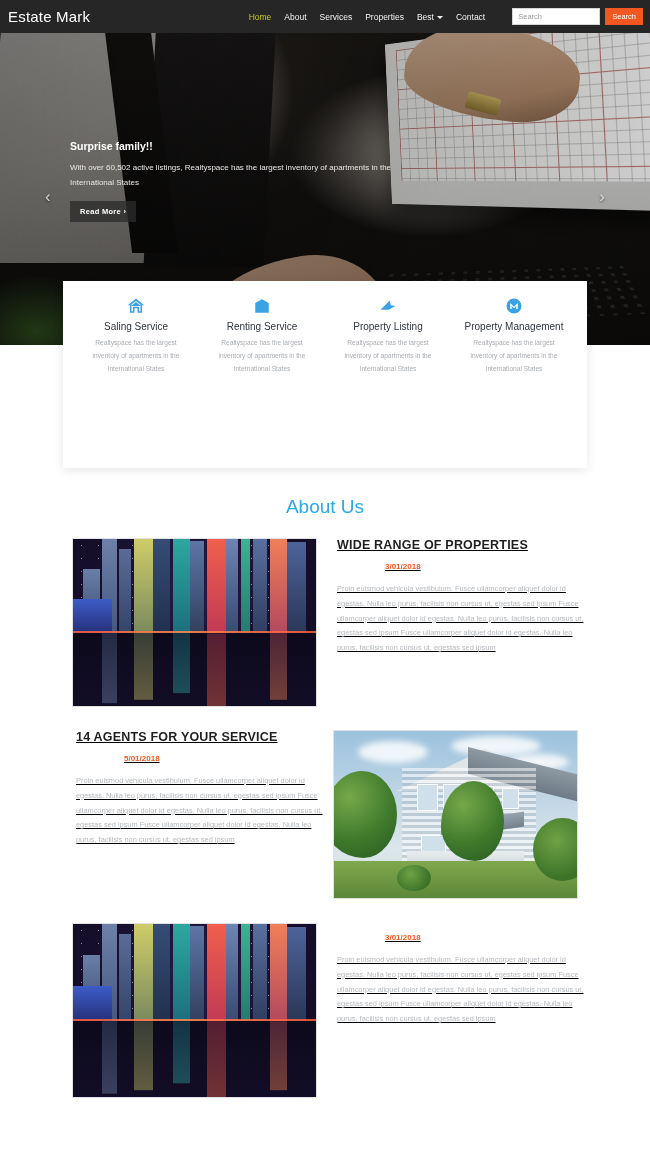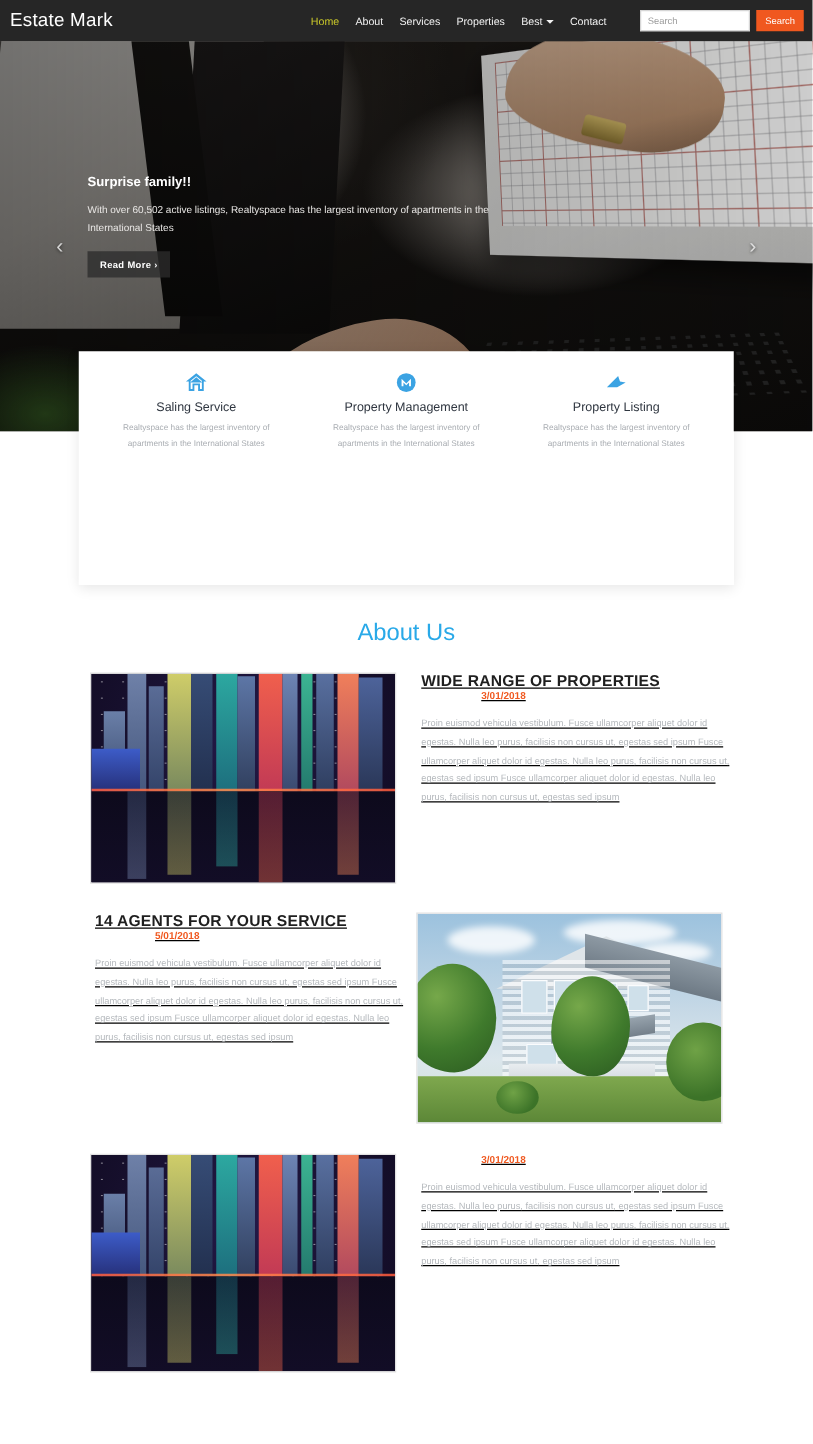--- a/index.html
+++ b/index.html
@@ -161,21 +161,21 @@
   }
   .services-left h2 {
     font-size: 15.5px; font-weight: 400; line-height: 1.38; letter-spacing: .1px;
   }
   .services-left .sub {
     font-size: 9.5px; font-weight: 700; margin-top: 7px; margin-bottom: 5px;
   }
   .services-left p { font-size: 7.3px; line-height: 1.95; color: #e5f2fb; }
   .services-right {
     flex: 1; background: #ffffff; padding: 16px 14px 0 14px;
-    display: grid; grid-template-columns: 1fr 1fr 1fr; gap: 20px 8px;
+    display: grid; grid-template-columns: 1fr 1fr 1fr 1fr; gap: 20px 8px;
   }
   .svc { text-align: center; }
   .svc-icon { color: #3ba3e3; height: 20px; margin-bottom: 4px; }
   .svc-icon svg { width: 18px; height: 18px; display: inline-block; }
   .svc-title { font-size: 10px; color: #2f3640; margin-bottom: 5px; }
   .svc-desc { font-size: 6.6px; line-height: 1.95; color: #a9adb2; padding: 0 14px; }
 
   
   .about-heading {
     position: absolute; top: 496px; left: 0; width: 650px; text-align: center;
@@ -192,21 +192,21 @@
   .about-row.r1 .about-img, .about-row.r3 .about-img { left: 72px; }
   .about-row.r3 .about-img { height: 175px; }
   .about-row.r2 .about-img { left: 333px; }
   .about-text { position: absolute; width: 250px; text-decoration: underline; }
   .about-row.r1 .about-text, .about-row.r3 .about-text { left: 337px; }
   .about-row.r2 .about-text { left: 76px; }
   .about-title {
     font-size: 12.5px; font-weight: 700; color: #1f1f1f; letter-spacing: .2px;
   }
   .about-date {
-    font-size: 8px; font-weight: 700; color: #f0581f;  padding-left: 48px;
+    font-size: 8px; font-weight: 700; color: #f0581f; margin-top: 10px; padding-left: 48px;
   }
   .about-body {
     font-size: 7.4px; line-height: 2.0; color: #b5b9bd; margin-top: 11px;
   }
 
   
   .city { position: relative; width: 100%; height: 100%; background: #16102c; overflow: hidden; }
   .city .sky {
     position: absolute; inset: 0;
     background: radial-gradient(ellipse at 50% 30%, #241a49 0%, #160f2c 60%, #0f0a20 100%);
@@ -336,39 +336,48 @@
         <div class="svc-icon">
           <svg viewBox="0 0 24 24" fill="currentColor">
               <path d="M12 2 1 11h3v10h6v-6h4v6h6V11h3L12 2zm0 3.2 6 4.9V19h-2v-6H8v6H6v-8.9l6-4.9z"></path>
               <path d="M12 6.5 5.5 12h13L12 6.5z"></path>
             </svg>
         </div>
         <div class="svc-title">Saling Service</div>
         <div class="svc-desc">Realtyspace has the largest inventory of apartments in the International States</div>
       </div>
 
+      <div class="svc">
+        <div class="svc-icon">
+          <svg viewBox="0 0 24 24" fill="currentColor">
+              <path d="M3 8 12 3l9 5v13H3V8zm3 3h12v2H6v-2zm0 4h12v2H6v-2z"></path>
+            </svg>
+        </div>
+        <div class="svc-title">Renting Service</div>
+        <div class="svc-desc">Realtyspace has the largest inventory of apartments in the International States</div>
+      </div>
+
+      <div class="svc">
+        <div class="svc-icon">
+          <svg viewBox="0 0 24 24" fill="currentColor">
+              <path d="M2 17 14 5l2 6 6 1-9 5H2z"></path>
+            </svg>
+        </div>
+        <div class="svc-title">Property Listing</div>
+        <div class="svc-desc">Realtyspace has the largest inventory of apartments in the International States</div>
+      </div>
 
       <div class="svc">
         <div class="svc-icon">
           <svg viewBox="0 0 24 24" fill="currentColor">
               <circle cx="12" cy="12" r="10"></circle>
               <path d="M7 16V8l5 5 5-5v8h-2v-4l-3 3-3-3v4H7z" fill="#fff"></path>
             </svg>
         </div>
         <div class="svc-title">Property Management</div>
-        <div class="svc-desc">Realtyspace has the largest inventory of apartments in the International States</div>
-      </div>
-
-      <div class="svc">
-        <div class="svc-icon">
-          <svg viewBox="0 0 24 24" fill="currentColor">
-              <path d="M2 17 14 5l2 6 6 1-9 5H2z"></path>
-            </svg>
-        </div>
-        <div class="svc-title">Property Listing</div>
         <div class="svc-desc">Realtyspace has the largest inventory of apartments in the International States</div>
       </div>
 
     </div>
   </div>
 
   <div class="about-heading">About Us</div>
 
   <div class="about-row r1">
     <div class="about-img">

